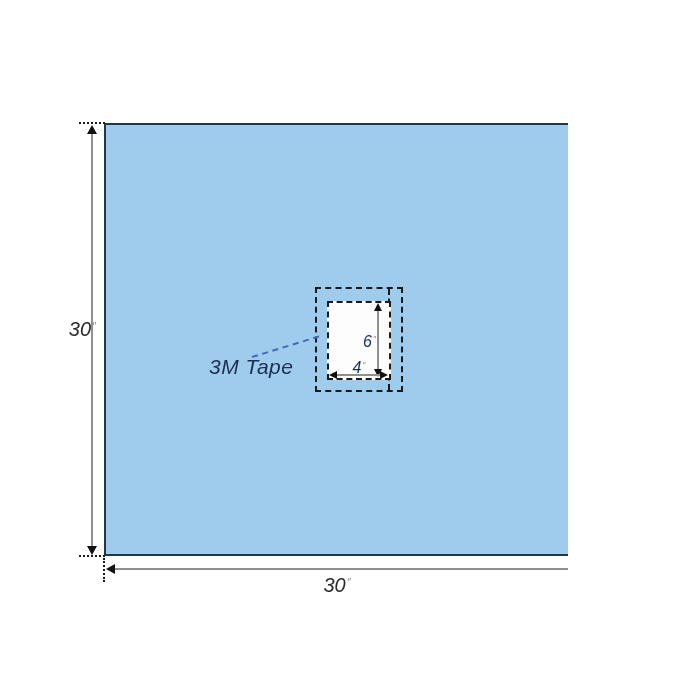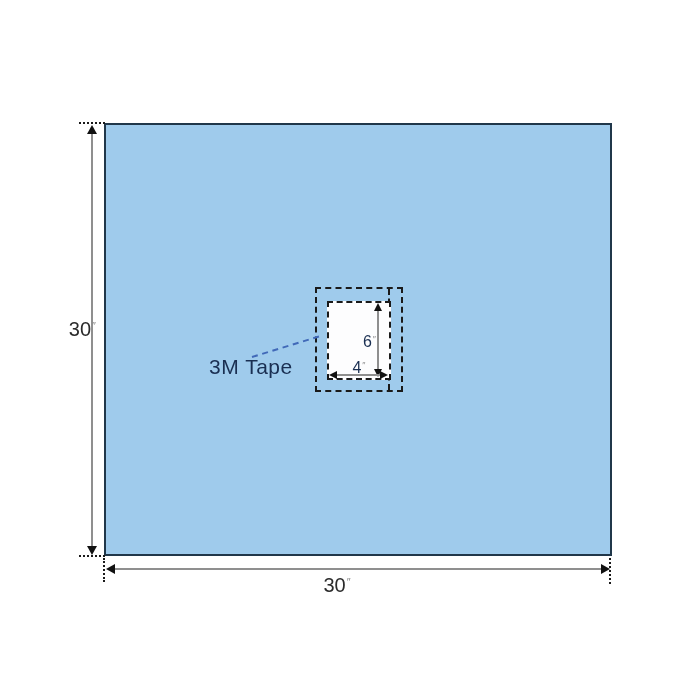--- a/index.html
+++ b/index.html
@@ -1,18 +1,18 @@
 <!DOCTYPE html>
 <html><head>
 <meta charset="utf-8">
 <style>
   html,body{margin:0;padding:0;background:#ffffff;}
   #canvas{
-    position:relative;width:700px;height:700px;background:#ffffff;
-    font-family:"Liberation Sans", sans-serif;overflow:hidden;
+    position:relative;width:568px;height:700px;background:#ffffff;
+    font-family:"Liberation Sans", sans-serif;overflow:hidden;font-style:italic;
   }
   .abs{position:absolute;box-sizing:border-box;}
   
   .drape{left:104px;top:123px;width:508px;height:433px;background:#9FCBEC;border:2px solid #20374A;}
   
   .ext-h{height:0;border-top:2px dotted #1a1a1a;}
   .ext-v{width:0;border-left:2px dotted #1a1a1a;}
   
   .dim-h{height:0;border-top:2px solid #8F8F8F;}
   .dim-v{width:0;border-left:2px solid #8F8F8F;}

